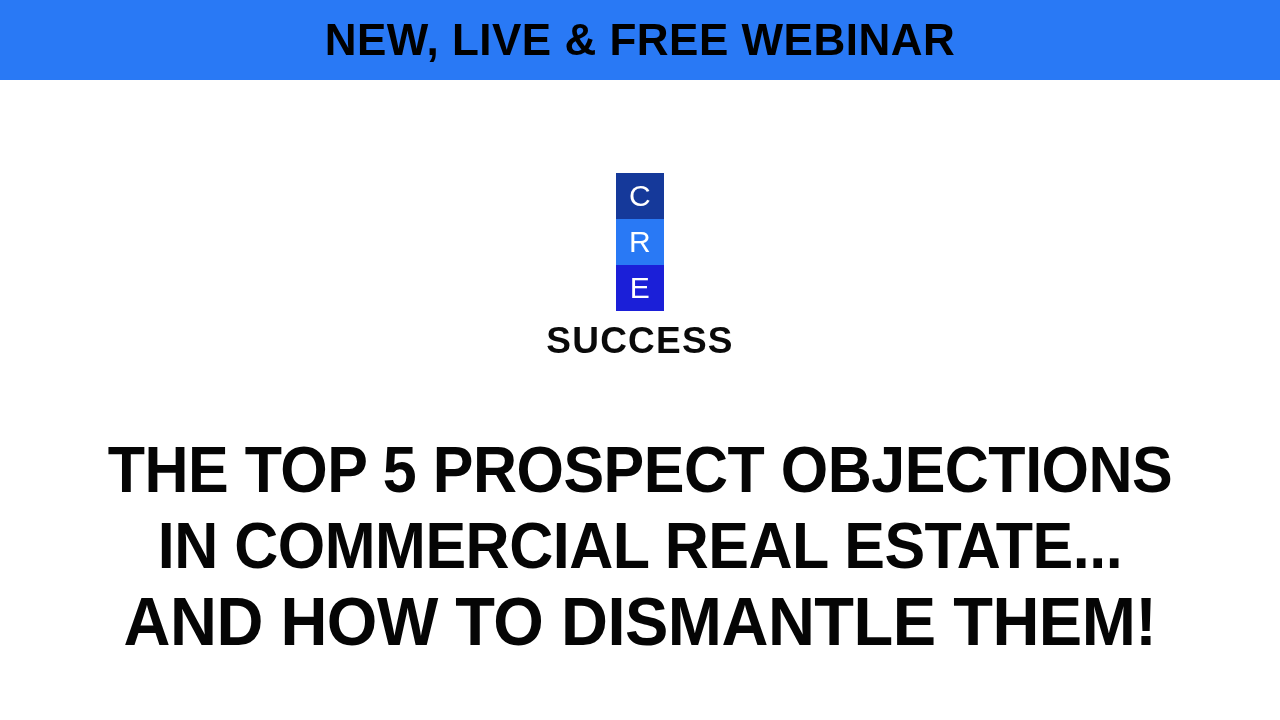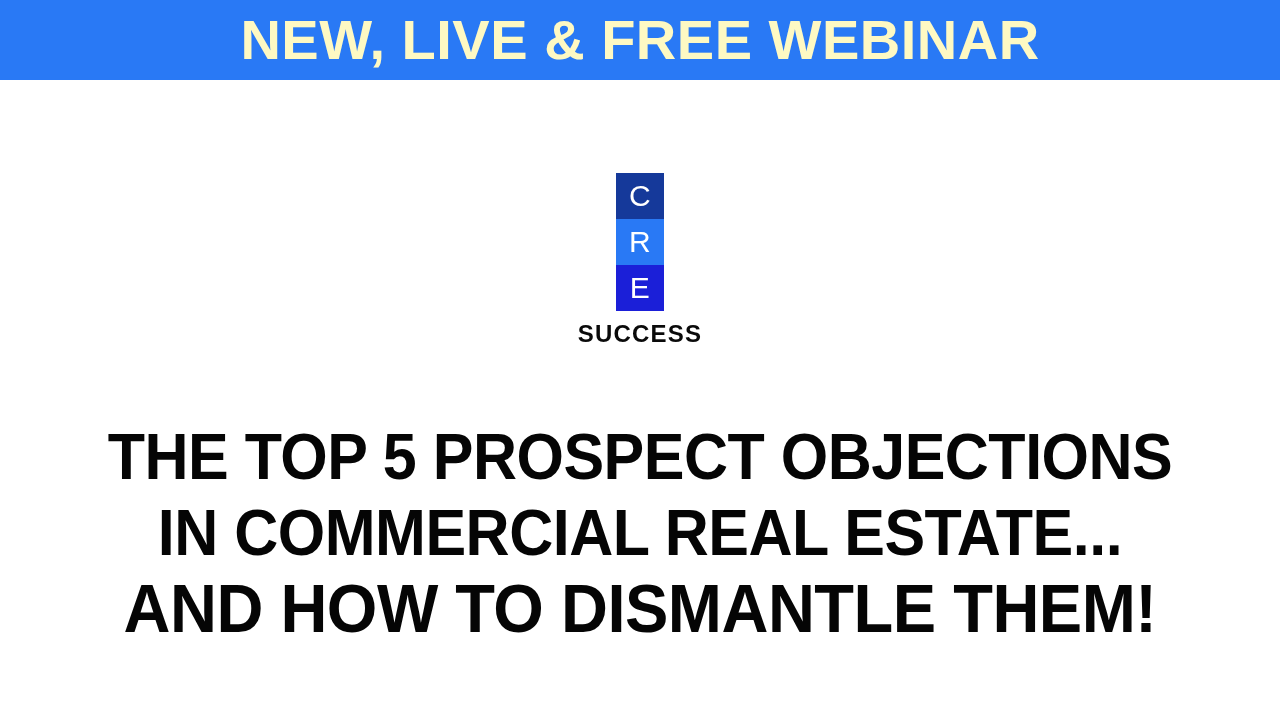--- a/index.html
+++ b/index.html
@@ -31,24 +31,24 @@
     width: 1280px;
     height: 80px;
     background: #2979f5;
     display: flex;
     align-items: center;
     justify-content: center;
     flex: 0 0 auto;
   }
 
   .top-banner-text {
-    color: #fef9c3;
+    color: #000000;
     font-family: "Liberation Sans", sans-serif;
     font-weight: 700;
-    font-size: 56px;
+    font-size: 44px;
     line-height: 1;
     letter-spacing: 0.5px;
     text-transform: uppercase;
     white-space: nowrap;
     transform: scaleX(1.0);
   }
 
   
   .logo-wrap {
     margin-top: 93px;
@@ -80,21 +80,21 @@
 
   .logo-square.sq-c { background: #15399a; }
   .logo-square.sq-r { background: #2979f5; }
   .logo-square.sq-e { background: #1b1fd8; }
 
   .logo-wordmark {
     margin-top: 11px;
     color: #0a0a0a;
     font-family: "Liberation Sans", sans-serif;
     font-weight: 700;
-    font-size: 24px;
+    font-size: 37px;
     line-height: 1;
     letter-spacing: 1.2px;
     text-transform: uppercase;
     text-align: center;
   }
 
   
   .headline {
     margin-top: 73px;
     width: 1280px;

